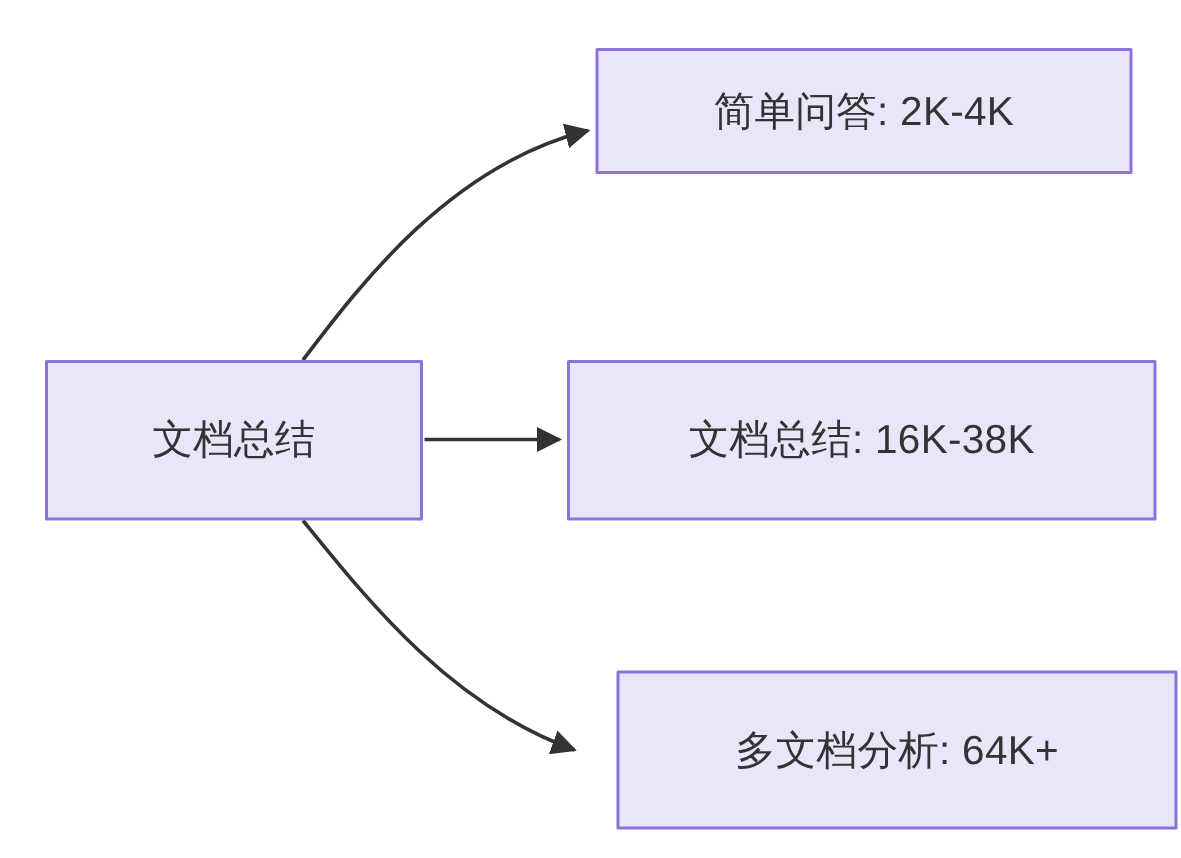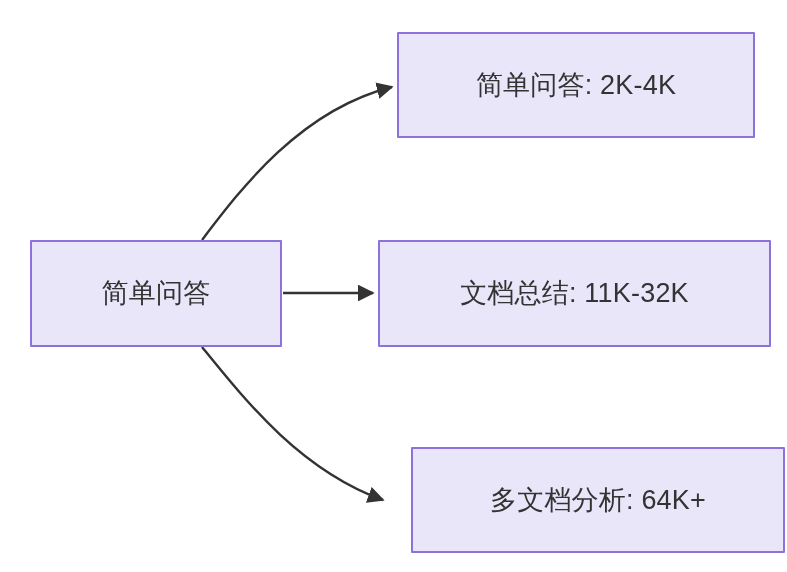--- a/index.html
+++ b/index.html
@@ -41,21 +41,21 @@
   .node-label {
     color: #333333;
     font-size: 27px;
     line-height: 1.2;
     letter-spacing: 0.2px;
     white-space: nowrap;
     text-align: center;
   }
   
   #node-root        { left: 30px;  top: 240px; width: 252px; height: 107px; }
-  #node-simple-qa   { left: 397px; top: 32px;  width: 358px; height: 106px; }
+  #node-simple-qa   { left: 397px; top: 32px;  width: 358px; height: 84px; }
   #node-doc-summary { left: 378px; top: 240px; width: 393px; height: 107px; }
   #node-multi-doc   { left: 411px; top: 447px; width: 374px; height: 106px; }
 </style>
 </head>
 <body>
 
 <div id="diagram-root">
 
   <svg id="edge-layer" viewBox="0 0 787 572" width="787" height="572" xmlns="http://www.w3.org/2000/svg">
     <defs>
@@ -65,28 +65,28 @@
     </defs>
 
     <path d="M 202 240 C 240 190, 300 110, 392 87" fill="none" stroke="#333333" stroke-width="2.4" marker-end="url(#arrowhead)"></path>
 
     <path d="M 283 293 L 373 293" fill="none" stroke="#333333" stroke-width="2.4" marker-end="url(#arrowhead)"></path>
 
     <path d="M 202 347 C 245 400, 300 470, 383 500" fill="none" stroke="#333333" stroke-width="2.4" marker-end="url(#arrowhead)"></path>
   </svg>
 
   <div class="node" id="node-root">
-    <span class="node-label">简单问答</span>
+    <span class="node-label">文档总结</span>
   </div>
 
   <div class="node" id="node-simple-qa">
     <span class="node-label">简单问答: 2K-4K</span>
   </div>
 
   <div class="node" id="node-doc-summary">
-    <span class="node-label">文档总结: 11K-32K</span>
+    <span class="node-label">文档总结: 16K-38K</span>
   </div>
 
   <div class="node" id="node-multi-doc">
     <span class="node-label">多文档分析: 64K+</span>
   </div>
 
 </div>
 
 </body></html>

